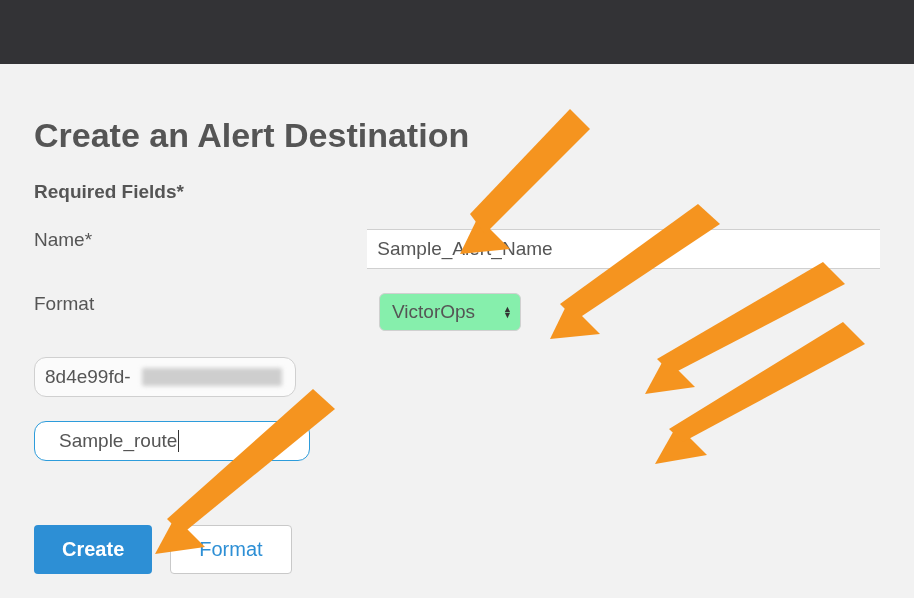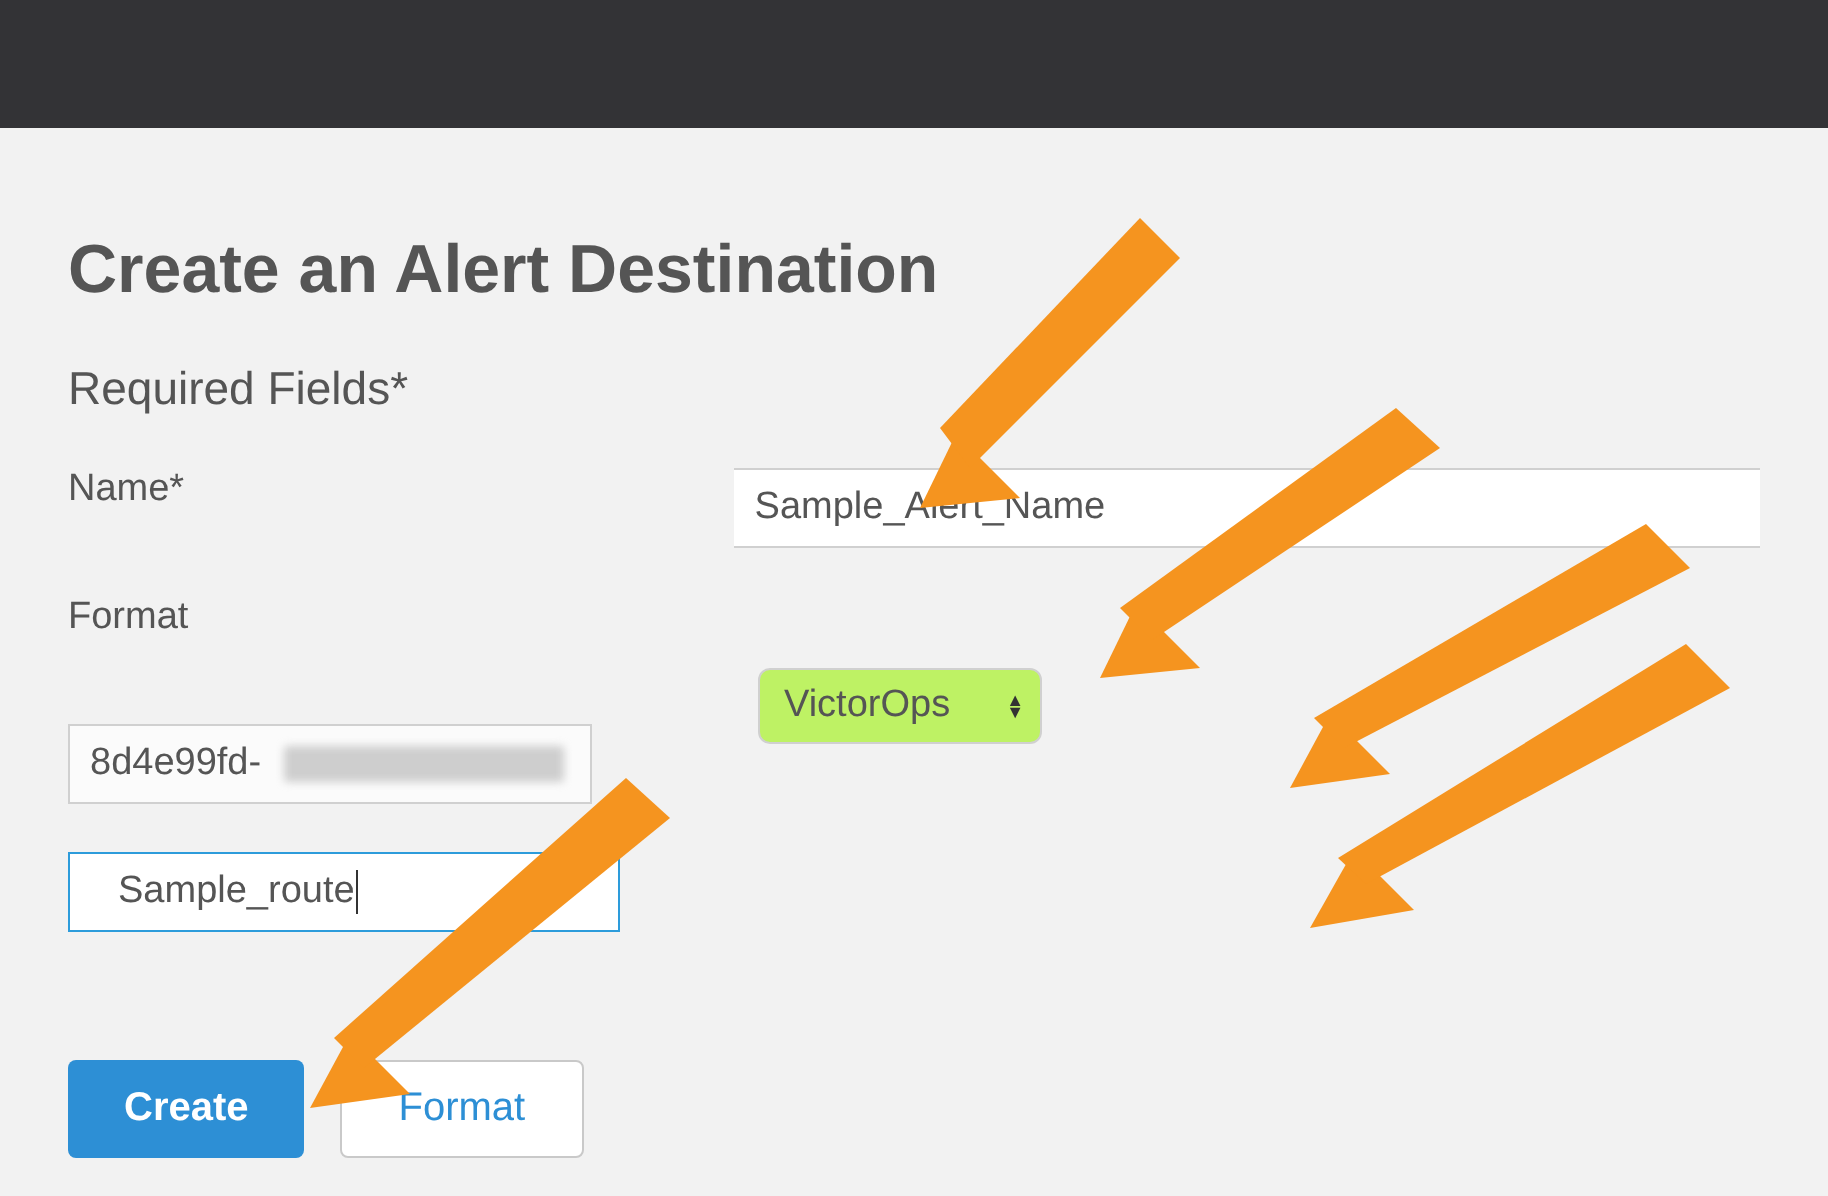--- a/index.html
+++ b/index.html
@@ -1,31 +1,31 @@
 <!DOCTYPE html>
 <html><head>
 <meta charset="utf-8">
 <style>
   html,body{margin:0;padding:0;font-family:"Helvetica Neue",Arial,sans-serif;background:#f2f2f2;color:#555;}
   .topbar{height:64px;background:#333336;width:100%;}
   .page{padding:30px 34px 50px 34px;}
   h1.page-title{font-size:34px;font-weight:600;color:#555;margin:22px 0 26px 0;}
-  h2.section-title{font-size:23px;font-weight:400;color:#555;margin:0 0 26px 0;}
+  h2.section-title{font-size:19px;font-weight:700;color:#555;margin:0 0 26px 0;}
   .form-row{display:flex;align-items:flex-start;margin-bottom:20px;height:44px;}
   .form-label{width:345px;font-size:19px;color:#555;}
   .text-input{
     font-size:19px;color:#555;border:1px solid #d0d0d0;background:#fff;
-    border-radius:0;padding:7px 10px;height:24px;
+    border-radius:12px;padding:7px 10px;height:24px;
   }
   .text-input.wide{width:510px;border-radius:0;border-left:none;border-right:none;}
   .text-input.med{width:240px;background:#fbfbfb;}
   .text-input.focus{border:1.5px solid #2d9cdb;width:240px;padding-left:24px;}
   .select-wrap{
-    display:inline-flex;align-items:center;border:1px solid #d0d0d0;background:#bef264;
-    border-radius:6px;padding:7px 8px 7px 12px;font-size:19px;color:#555;margin-top:36px;
+    display:inline-flex;align-items:center;border:1px solid #d0d0d0;background:#86efac;
+    border-radius:6px;padding:7px 8px 7px 12px;font-size:19px;color:#555;
   }
   .select-arrows{margin-left:28px;display:flex;flex-direction:column;line-height:6px;font-size:9px;color:#333;}
   .button-row{margin-top:60px;display:flex;gap:18px;}
   .btn{font-size:20px;padding:12px 28px;border-radius:4px;cursor:pointer;}
   .btn-primary{background:#2d8fd5;color:#fff;border:none;font-weight:600;}
   .btn-secondary{background:#fff;color:#2d8fd5;border:1px solid #c9c9c9;}
   .arrow{position:absolute;pointer-events:none;}
   .stage{position:relative;}
   .blur-strip{
     position:absolute;background:rgba(170,170,170,0.55);

